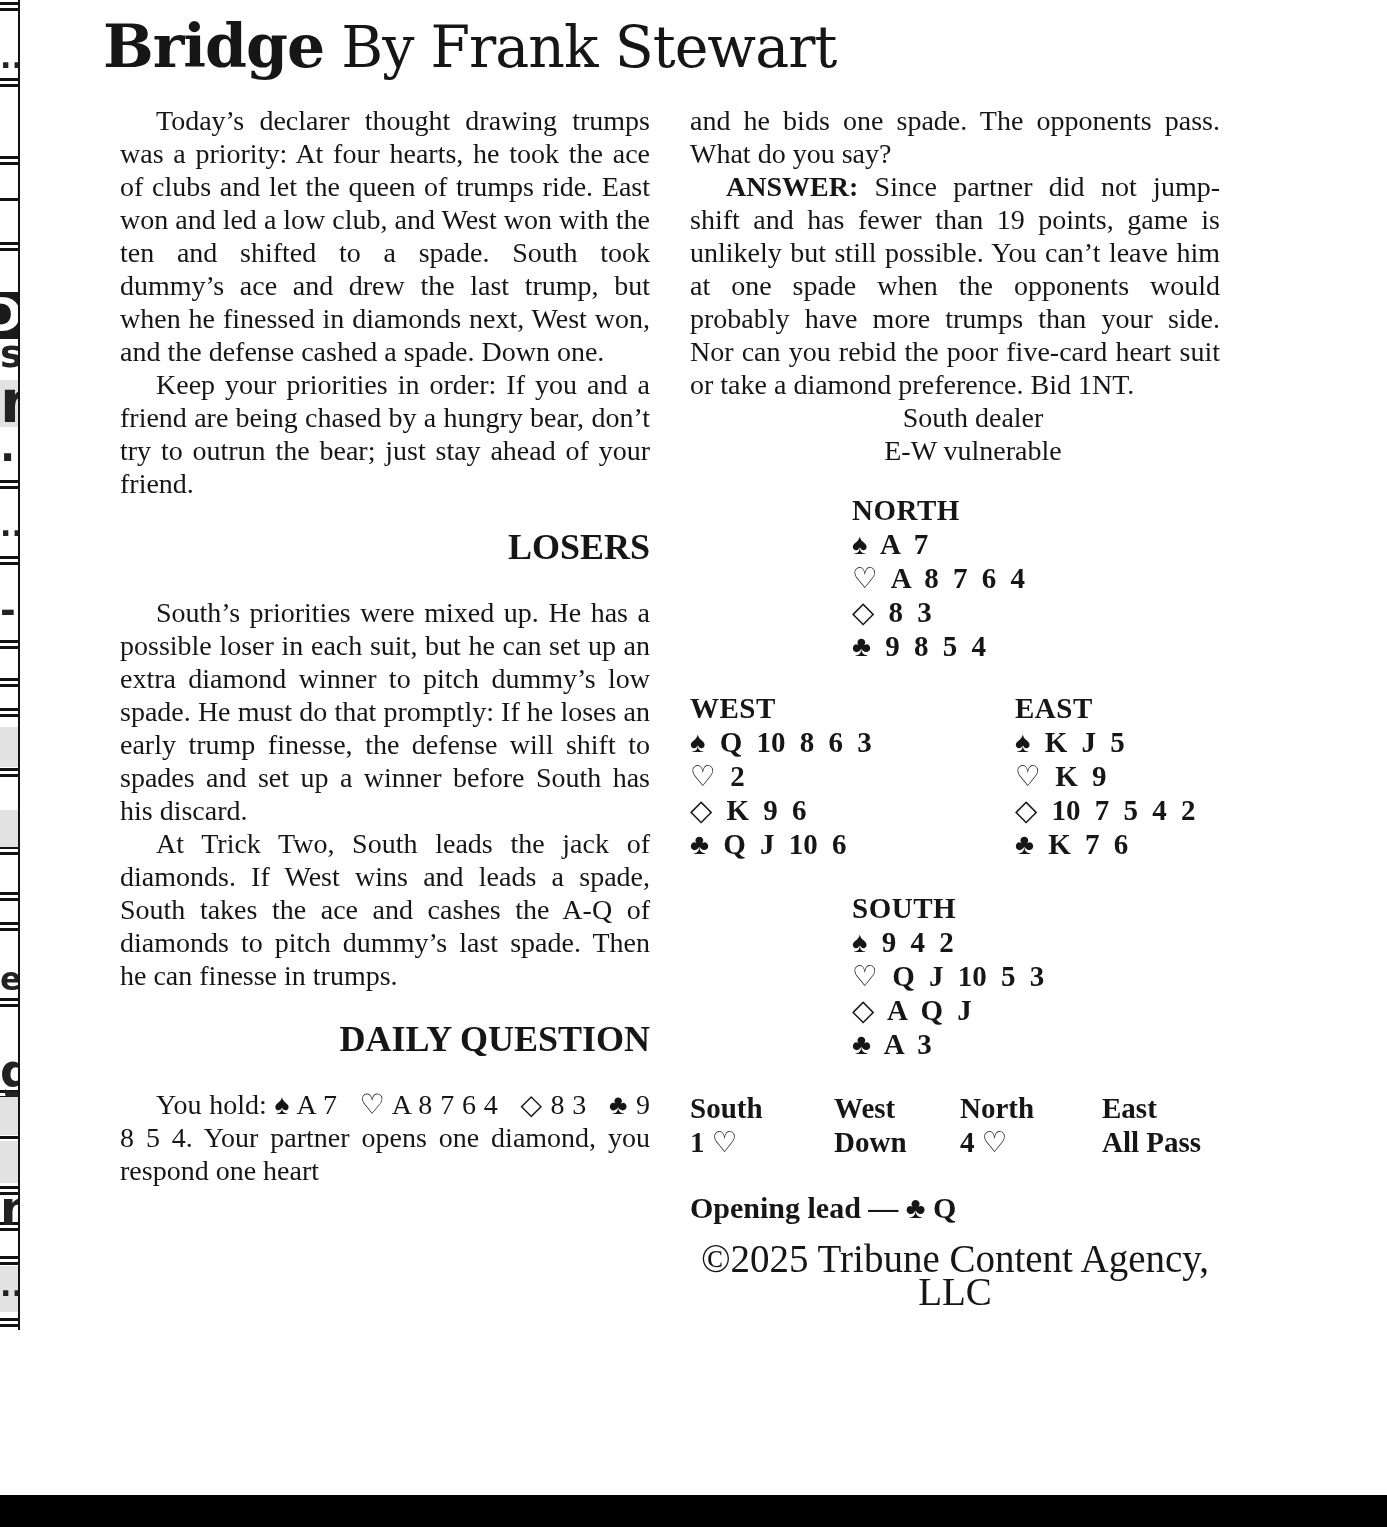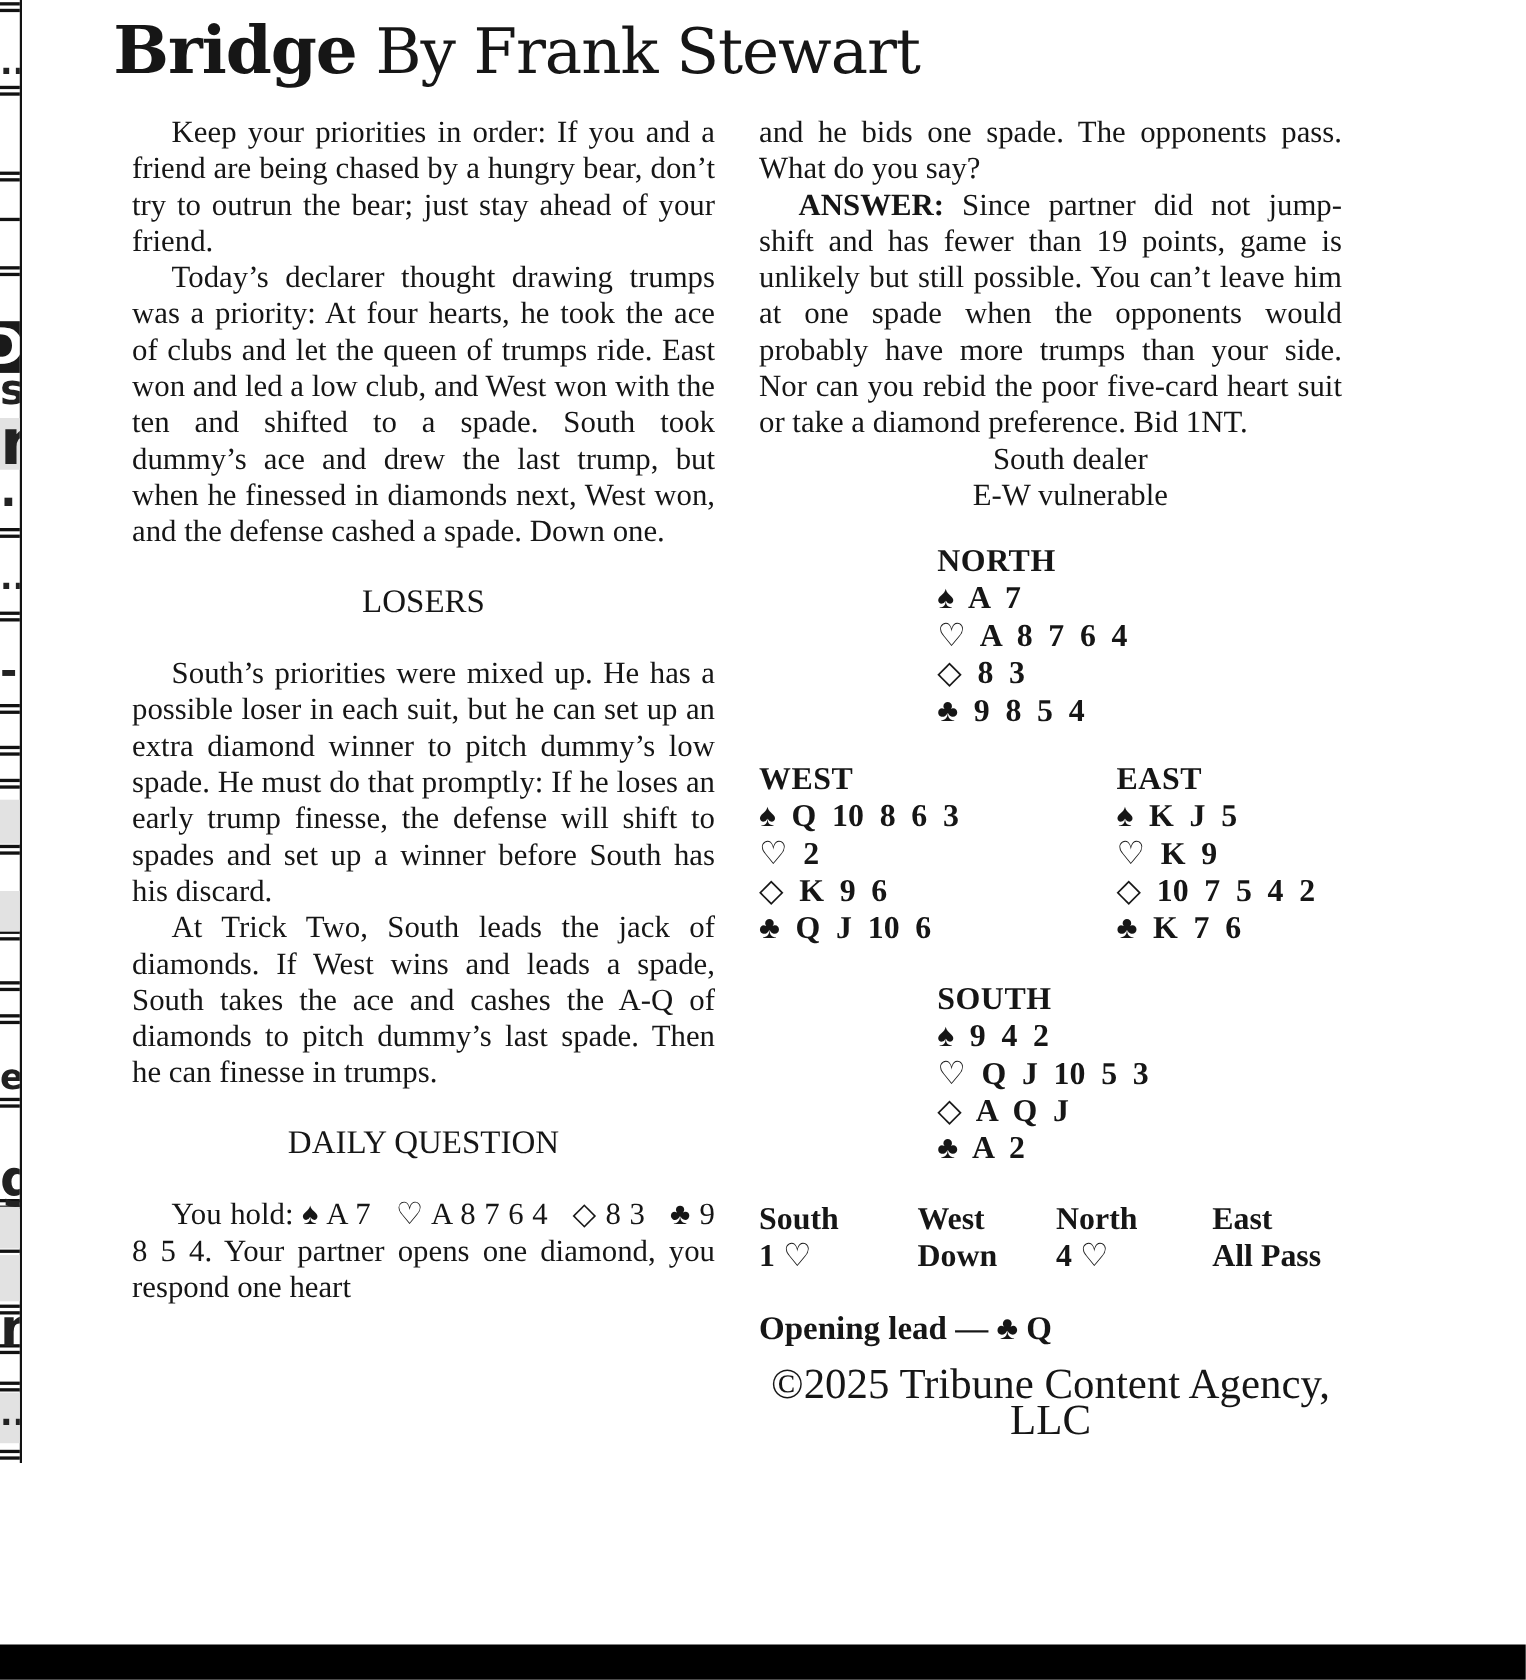--- a/index.html
+++ b/index.html
@@ -14,21 +14,21 @@
   .masthead .brand  { font-family:"DejaVu Serif","Liberation Serif",serif; font-weight:bold; font-size:60px; letter-spacing:-1px; }
   .masthead .byline { font-family:"DejaVu Serif","Liberation Serif",serif; font-weight:normal; font-size:57px; letter-spacing:-1px; }
 
   
   .main { position:absolute; left:120px; top:104px; width:1100px; display:flex; gap:40px; }
   .col  { width:530px; font-size:28px; line-height:33px; text-align:justify; }
   .col p { margin:0; }
   p.ind { text-indent:36px; }
   p.plain { text-align:center; }
   h2.sect {
-    font-size:30px; line-height:34px; font-weight:normal; text-align:center;
+    font-size:36px; line-height:34px; font-weight:bold; text-align:right;
     margin:30px 0 32px 0;
   }
   .answer-label { font-weight:bold; }
 
   
   .deal-block { font-weight:bold; font-size:29px; line-height:34px; text-align:left; word-spacing:7px; }
   .deal-label { word-spacing:0; letter-spacing:0.5px; }
   .hand-mid { margin-left:162px; }
   .deal-north { margin-top:26px; }
   .we-row { display:flex; margin-top:28px; }
@@ -111,22 +111,22 @@
   <div class="frag" style="top:1268px;font-size:30px">..</div>
 </div>
 
 <div class="masthead">
   <span class="brand">Bridge</span><span class="byline"> By Frank Stewart</span>
 </div>
 
 <div class="main">
 
   <div class="col">
+    <p class="ind">Today’s declarer thought drawing trumps was a priority: At four hearts, he took the ace of clubs and let the queen of trumps ride. East won and led a low club, and West won with the ten and shifted to a spade. South took dummy’s ace and drew the last trump, but when he finessed in diamonds next, West won, and the defense cashed a spade. Down one.</p>
     <p class="ind">Keep your priorities in order: If you and a friend are being chased by a hungry bear, don’t try to outrun the bear; just stay ahead of your friend.</p>
-    <p class="ind">Today’s declarer thought drawing trumps was a priority: At four hearts, he took the ace of clubs and let the queen of trumps ride. East won and led a low club, and West won with the ten and shifted to a spade. South took dummy’s ace and drew the last trump, but when he finessed in diamonds next, West won, and the defense cashed a spade. Down one.</p>
     <h2 class="sect">LOSERS</h2>
     <p class="ind">South’s priorities were mixed up. He has a possible loser in each suit, but he can set up an extra diamond winner to pitch dummy’s low spade. He must do that promptly: If he loses an early trump finesse, the defense will shift to spades and set up a winner before South has his discard.</p>
     <p class="ind">At Trick Two, South leads the jack of diamonds. If West wins and leads a spade, South takes the ace and cashes the A-Q of diamonds to pitch dummy’s last spade. Then he can finesse in trumps.</p>
     <h2 class="sect">DAILY QUESTION</h2>
     <p class="ind">You hold: ♠ A 7  ♡ A 8 7 6 4  ◇ 8 3  ♣ 9 8 5 4. Your partner opens one diamond, you respond one heart</p>
   </div>
 
   <div class="col">
     <p>and he bids one spade. The opponents pass. What do you say?</p>
     <p class="ind"><span class="answer-label">ANSWER:</span> <span>Since partner did not jump-shift and has fewer than 19 points, game is unlikely but still possible. You can’t leave him at one spade when the opponents would probably have more trumps than your side. Nor can you rebid the poor five-card heart suit or take a diamond preference. Bid 1NT.</span></p>
@@ -156,21 +156,21 @@
         <div>◇ 10 7 5 4 2</div>
         <div>♣ K 7 6</div>
       </div>
     </div>
 
     <div class="deal-block deal-south hand-mid">
       <div class="deal-label">SOUTH</div>
       <div>♠ 9 4 2</div>
       <div>♡ Q J 10 5 3</div>
       <div>◇ A Q J</div>
-      <div>♣ A 2</div>
+      <div>♣ A 3</div>
     </div>
 
     <div class="bidding">
       <div>South</div>
       <div>West</div>
       <div>North</div>
       <div>East</div>
       <div>1 ♡</div>
       <div>Down</div>
       <div>4 ♡</div>

